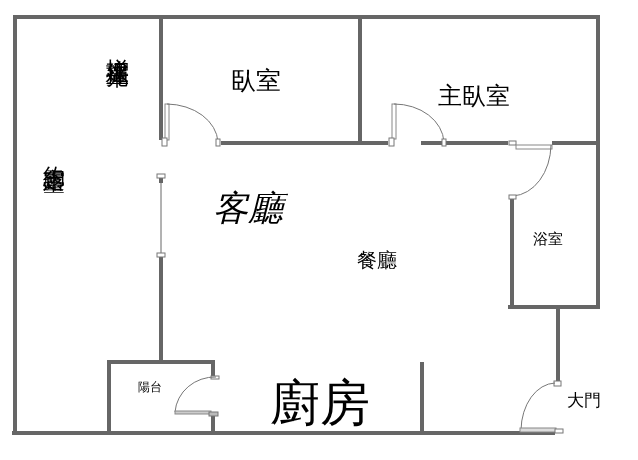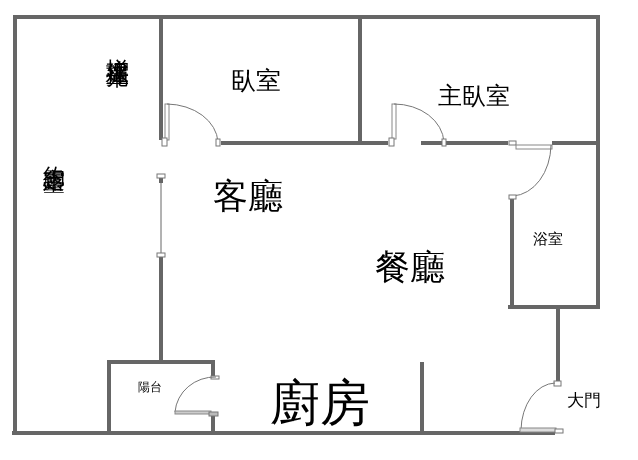--- a/index.html
+++ b/index.html
@@ -93,23 +93,23 @@
 </svg>
 
 <div class="label vertical" style="left:106px; top:40px; font-size:23px;">增建採光罩</div>
 
 <div class="label vertical" style="left:43px; top:148px; font-size:22px;">約定露臺</div>
 
 <div class="label" style="left:231px; top:68px; font-size:25px;">臥室</div>
 
 <div class="label" style="left:438px; top:64px; font-size:24px;margin-top:20px;">主臥室</div>
 
-<div class="label" style="left:213px; top:179px; font-size:35px;">客廳</div>
+<div class="label" style="left:213px; top:191px; font-size:35px;font-style:italic;">客廳</div>
 
-<div class="label" style="left:375px; top:250px; font-size:35px;">餐廳</div>
+<div class="label" style="left:357px; top:250px; font-size:20px;">餐廳</div>
 
 <div class="label" style="left:533px; top:232px; font-size:15px;">浴室</div>
 
 <div class="label" style="left:138px; top:381px; font-size:12px;">陽台</div>
 
 <div class="label" style="left:270px; top:378px; font-size:50px;">廚房</div>
 
 <div class="label" style="left:567px; top:392px; font-size:17px;">大門</div>
 
 </body></html>

